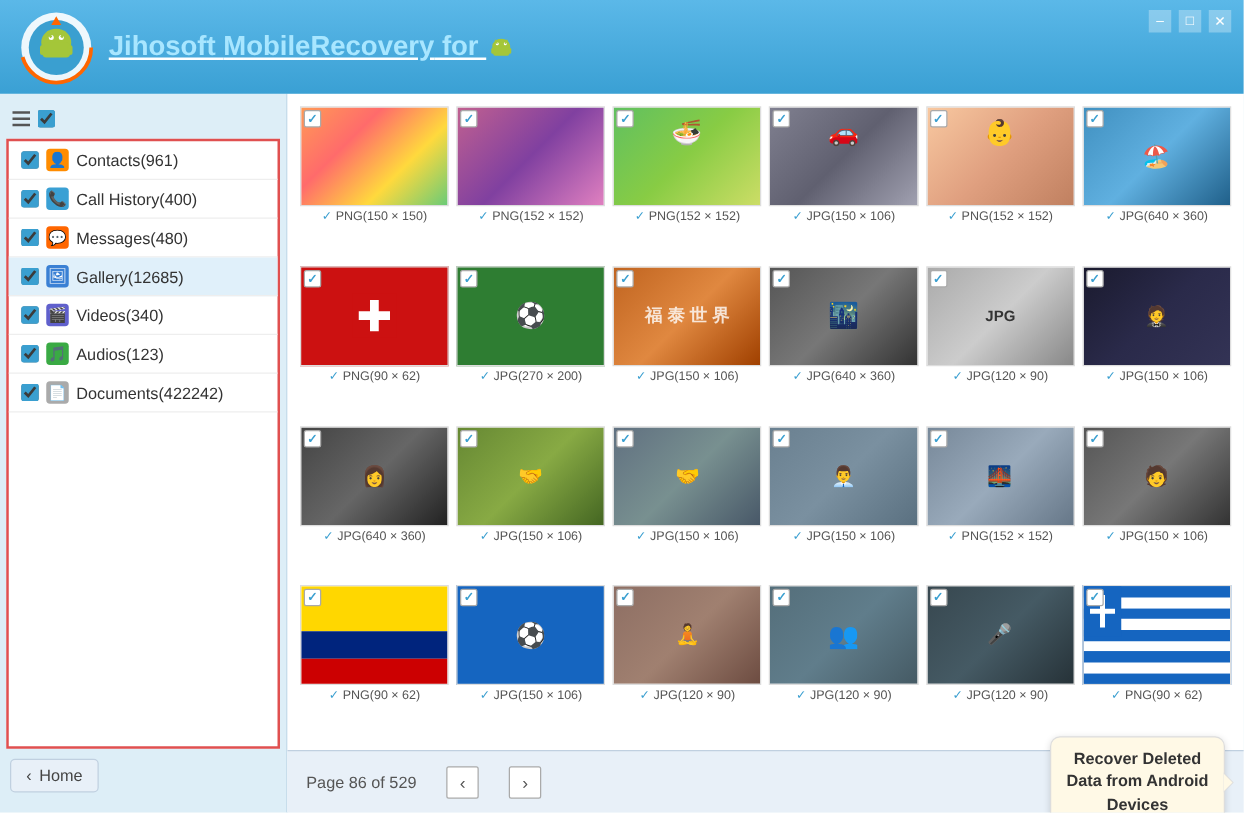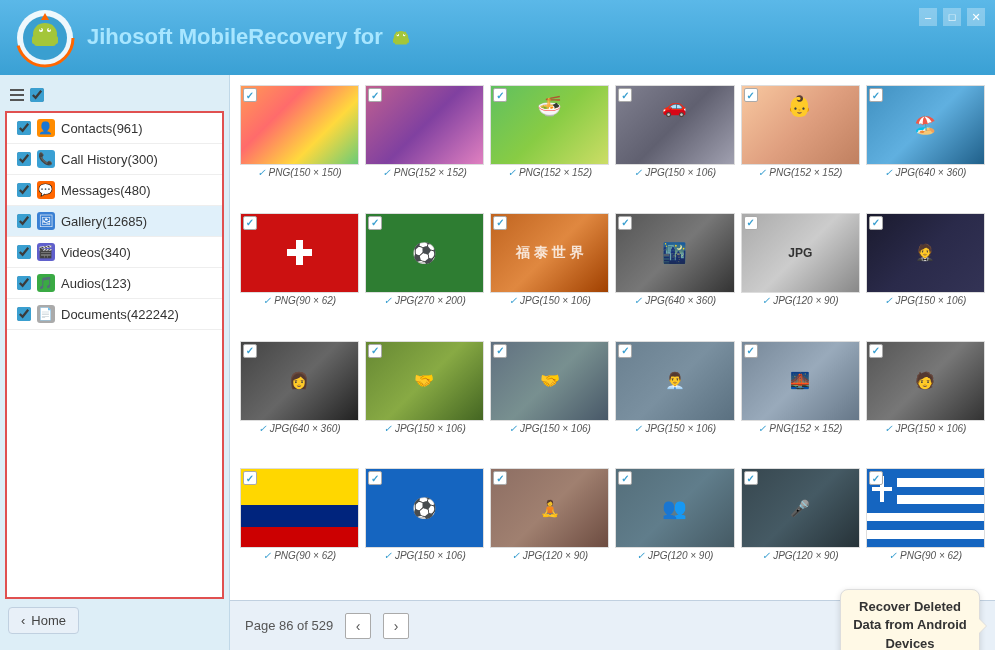--- a/index.html
+++ b/index.html
@@ -14,21 +14,21 @@
       padding: 0 15px;
       position: relative;
     }
     .header-logo {
       width: 60px;
       height: 60px;
       margin-right: 12px;
       flex-shrink: 0;
     }
     .header-text { color: white; }
-    .header-title { font-size: 22px; font-weight: bold; }
+    .header-title { font-size: 22px; font-weight: bold; text-decoration: underline; }
     .header-title span { color: #a8e6ff; }
     .header-subtitle { font-size: 12px; margin-top: 3px; }
     .window-controls {
       position: absolute;
       right: 10px;
       top: 8px;
       display: flex;
       gap: 6px;
     }
     .win-btn {
@@ -136,41 +136,40 @@
     .gallery-item {
       display: flex;
       flex-direction: column;
       align-items: center;
     }
     .thumb-label {
       font-size: 10px;
       color: #555;
       margin-top: 2px;
       text-align: center;
-      font-style: italic;
     }
     .thumb-label .check-mark {
       color: #3a9fd0;
       font-size: 10px;
     }
 
     
     .footer-bar {
       height: 50px;
       background: #e8f0f8;
       border-top: 1px solid #c0d0e0;
       display: flex;
       align-items: center;
       padding: 0 15px;
       justify-content: space-between;
     }
     .pagination {
       display: flex;
       align-items: center;
-      gap: 12px;
+      gap: 24px;
       font-size: 13px;
       color: #555;
     }
     .page-btn {
       width: 26px; height: 26px;
       border: 1px solid #aaa;
       background: white;
       cursor: pointer;
       display: flex; align-items: center; justify-content: center;
       font-size: 14px;
@@ -293,21 +292,21 @@
 
       <div class="sidebar-item">
         <input type="checkbox" class="sidebar-checkbox" checked="" style="">
         <div class="sidebar-icon icon-contacts">👤</div>
         <span class="sidebar-label">Contacts(961)</span>
       </div>
 
       <div class="sidebar-item">
         <input type="checkbox" class="sidebar-checkbox" checked="" style="">
         <div class="sidebar-icon icon-callhistory">📞</div>
-        <span class="sidebar-label">Call History(300)</span>
+        <span class="sidebar-label">Call History(400)</span>
       </div>
 
       <div class="sidebar-item">
         <input type="checkbox" class="sidebar-checkbox" checked="" style="">
         <div class="sidebar-icon icon-messages">💬</div>
         <span class="sidebar-label">Messages(480)</span>
       </div>
 
       <div class="sidebar-item active">
         <input type="checkbox" class="sidebar-checkbox" checked="" style="">

